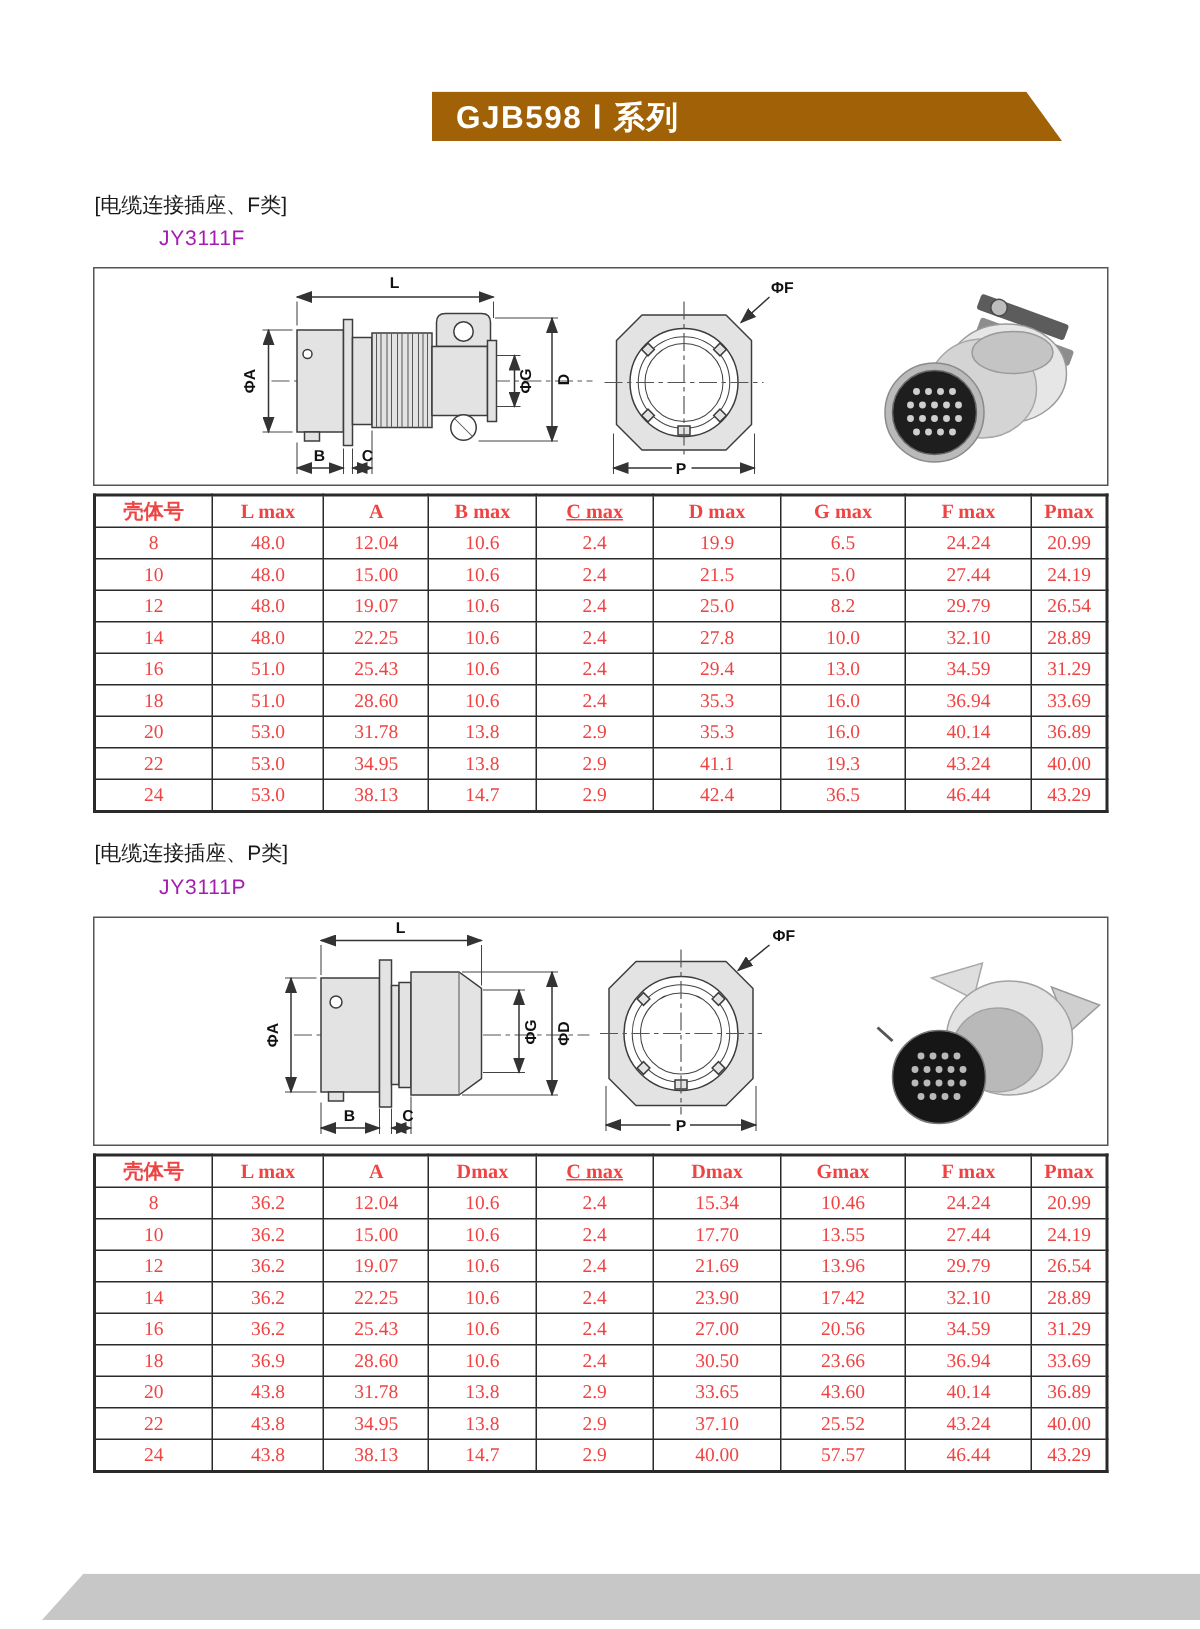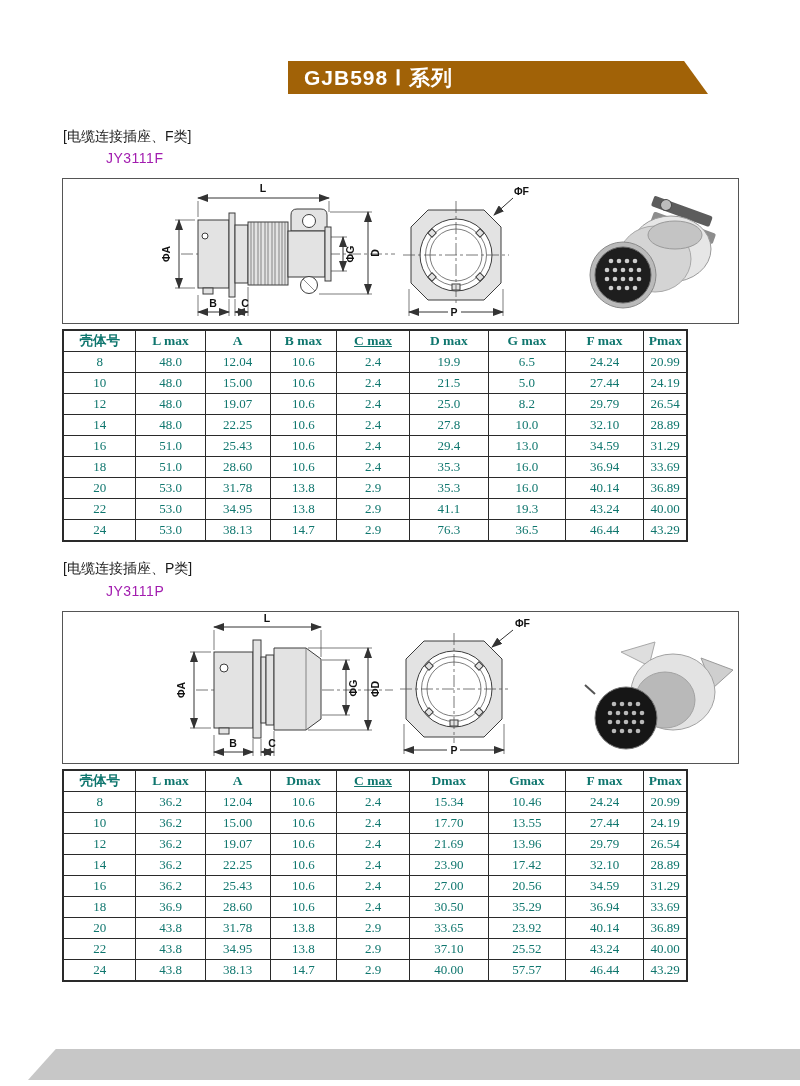--- a/index.html
+++ b/index.html
@@ -19,22 +19,22 @@
     font-family:"Liberation Sans",sans-serif;
   }
   
   .cat-label{position:absolute;left:63px;font-size:14px;color:#1a1a1a;}
   .model-label{position:absolute;left:63px;font-size:14px;color:#a21caf;letter-spacing:.5px;margin-left:43px;}
   
   .panel{position:absolute;left:62px;width:677px;border:1px solid #555;background:#fff;box-sizing:border-box;}
   .panel svg{display:block;}
   
   table.spec{
-    position:absolute;left:62px;width:626px;border-collapse:collapse;table-layout:fixed;
-    font-family:"Liberation Serif",serif;font-size:13px;color:#0f766e;background:#fff;
+    position:absolute;left:62px;width:677px;border-collapse:collapse;table-layout:fixed;
+    font-family:"Liberation Serif",serif;font-size:13px;color:#ef4444;background:#fff;
     border:2px solid #2a2a2a;
   }
   table.spec th,table.spec td{
     border:1px solid #2a2a2a;text-align:center;vertical-align:middle;
     height:20px;padding:0 2px;line-height:1.1;
   }
   table.spec th{font-weight:bold;font-size:13.5px;}
   table.spec th:nth-child(1){width:10.8%;}
   table.spec th:nth-child(2){width:10.3%;}
   table.spec th:nth-child(3){width:9.6%;}
@@ -281,21 +281,21 @@
         <td>19.3</td>
         <td>43.24</td>
         <td>40.00</td>
       </tr>
       <tr>
         <td>24</td>
         <td>53.0</td>
         <td>38.13</td>
         <td>14.7</td>
         <td>2.9</td>
-        <td>76.3</td>
+        <td>42.4</td>
         <td>36.5</td>
         <td>46.44</td>
         <td>43.29</td>
       </tr>
     </tbody>
   </table>
 
 <div class="cat-label" id="cat-p">[电缆连接插座、P类]</div>
 <div class="model-label" id="model-p">JY3111P</div>
 
@@ -463,32 +463,32 @@
         <td>34.59</td>
         <td>31.29</td>
       </tr>
       <tr>
         <td>18</td>
         <td>36.9</td>
         <td>28.60</td>
         <td>10.6</td>
         <td>2.4</td>
         <td>30.50</td>
-        <td>35.29</td>
+        <td>23.66</td>
         <td>36.94</td>
         <td>33.69</td>
       </tr>
       <tr>
         <td>20</td>
         <td>43.8</td>
         <td>31.78</td>
         <td>13.8</td>
         <td>2.9</td>
         <td>33.65</td>
-        <td>23.92</td>
+        <td>43.60</td>
         <td>40.14</td>
         <td>36.89</td>
       </tr>
       <tr>
         <td>22</td>
         <td>43.8</td>
         <td>34.95</td>
         <td>13.8</td>
         <td>2.9</td>
         <td>37.10</td>

